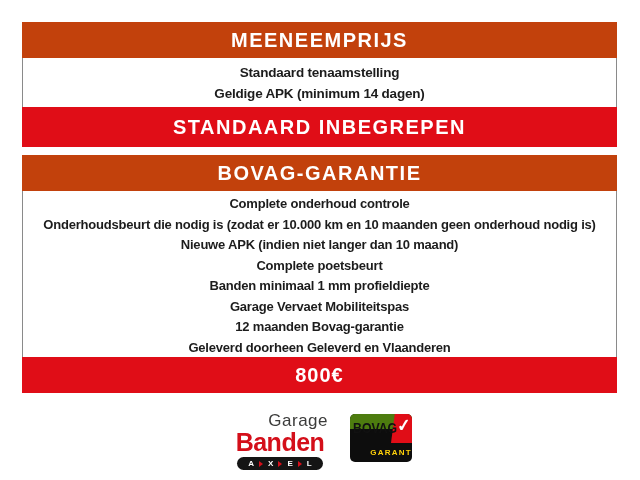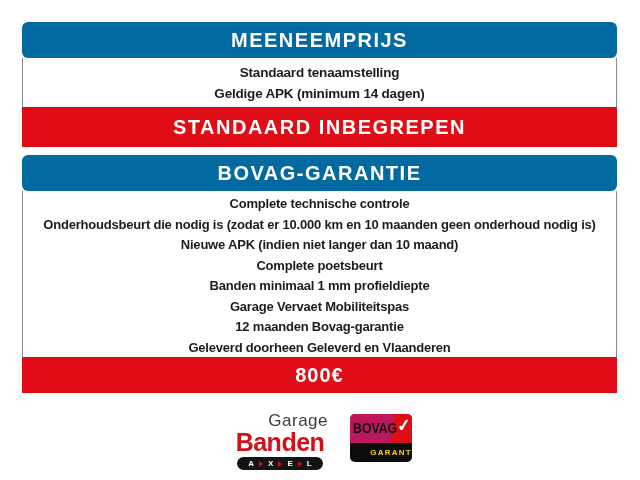--- a/index.html
+++ b/index.html
@@ -8,21 +8,21 @@
     font-family:"Liberation Sans", sans-serif; overflow:hidden;
   }
   .card { position:absolute; left:22px; width:595px; }
   #card1 { top:22px; }
   #card2 { top:155px; }
 
   .bar {
     display:flex; align-items:center; justify-content:center;
     color:#ffffff; font-weight:bold; font-size:20px; letter-spacing:1.5px;
   }
-  .bar.header { background:#0369a1; height:36px;border-radius:6px; }
+  .bar.header { background:#c2410c; height:36px; }
   .bar.footer { background:#e00d17; }
   #card1 .bar.footer { height:40px; }
   #card2 .bar.footer { height:36px; letter-spacing:1px; }
 
   .cardbody {
     background:#ffffff; box-sizing:border-box;
     border-left:1.5px solid #8a8a8a; border-right:1.5px solid #8a8a8a;
   }
   #card1 .cardbody { height:49px; padding-top:4px; }
   #card2 .cardbody { height:166px; padding-top:3px; }
@@ -56,21 +56,21 @@
   .vv-pill .sep {
     width:0; height:0; border-left:4px solid #d40f1a;
     border-top:3px solid transparent; border-bottom:3px solid transparent;
   }
 
   
   .bovag-logo {
     width:62px; height:48px; border-radius:5px; overflow:hidden;
     position:relative; background:#0d0d0d; margin-top:2px;
   }
-  .bv-top { position:absolute; top:0; left:0; right:0; height:29px; background:#be185d;text-align:center; }
+  .bv-top { position:absolute; top:0; left:0; right:0; height:15px; background:#4d7c0f;text-align:center; }
   .bv-red {
     position:absolute; top:0; right:0; width:21px; height:29px; background:#e00d17;
     clip-path:polygon(18% 0, 100% 0, 100% 100%, 0 100%);
   }
   .bv-check {
     position:absolute; top:3px; right:1px; color:#ffffff; font-size:17px;
     font-weight:bold; transform:rotate(-6deg); line-height:1;
   }
   .bv-name {
     position:absolute; left:3px; top:5px; font-size:15px; font-weight:800;
@@ -98,21 +98,21 @@
     <div class="bar footer">
       <span>STANDAARD INBEGREPEN</span>
     </div>
   </div>
 
   <div class="card" id="card2">
     <div class="bar header">
       <span>BOVAG-GARANTIE</span>
     </div>
     <div class="cardbody">
-      <div class="line">Complete technische controle</div>
+      <div class="line">Complete onderhoud controle</div>
       <div class="line">Onderhoudsbeurt die nodig is (zodat er 10.000 km en 10 maanden geen onderhoud nodig is)</div>
       <div class="line">Nieuwe APK (indien niet langer dan 10 maand)</div>
       <div class="line">Complete poetsbeurt</div>
       <div class="line">Banden minimaal 1 mm profieldiepte</div>
       <div class="line">Garage Vervaet Mobiliteitspas</div>
       <div class="line">12 maanden Bovag-garantie</div>
       <div class="line">Geleverd doorheen Geleverd en Vlaanderen</div>
     </div>
     <div class="bar footer">
       <span>800€</span>

